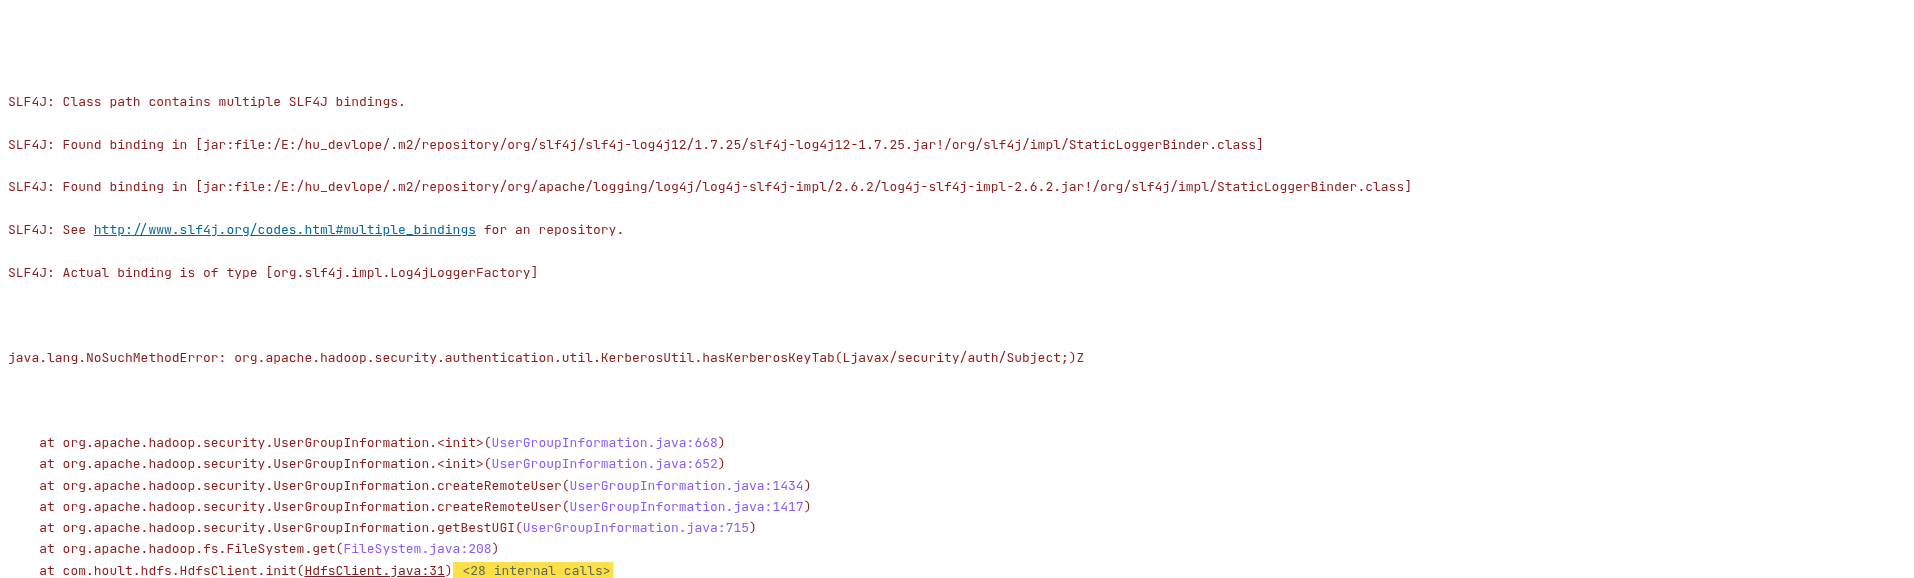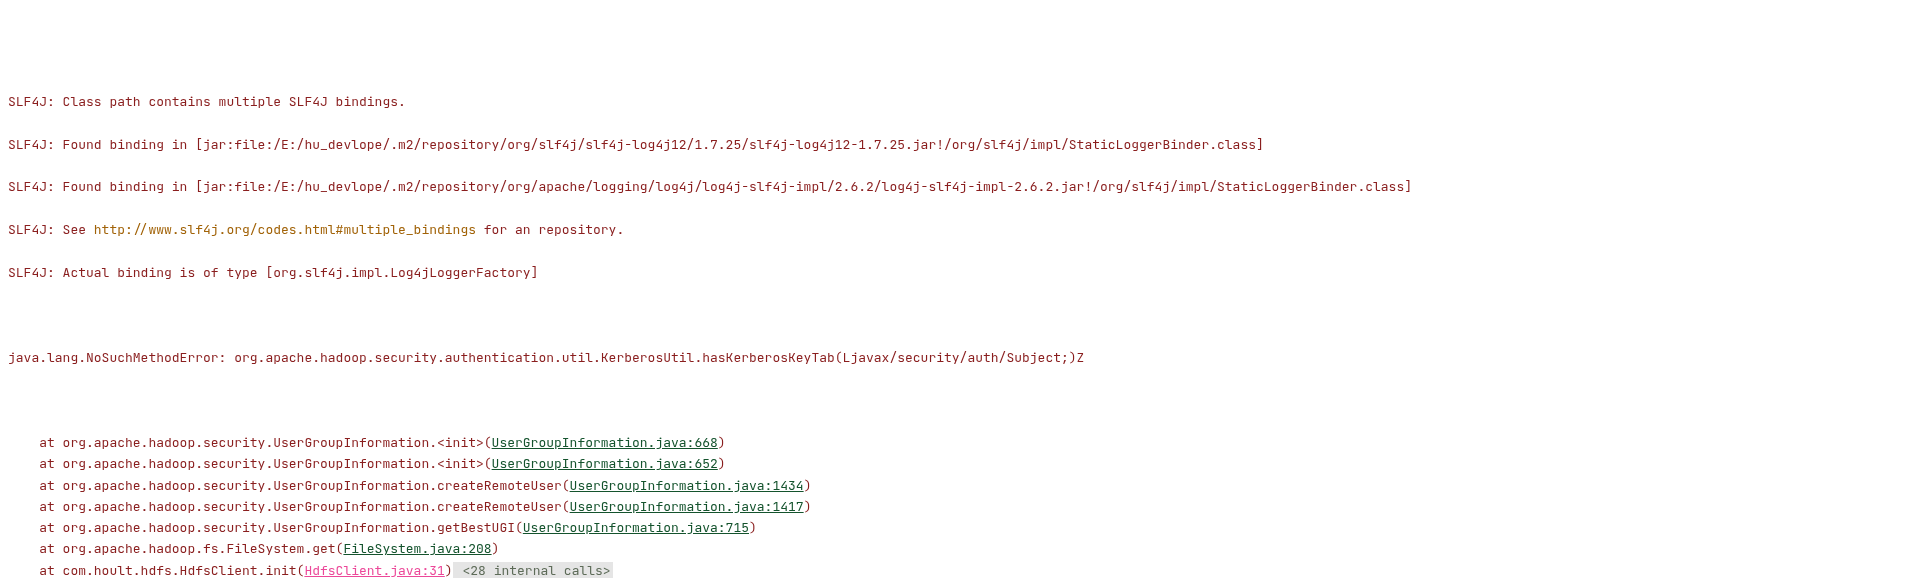--- a/index.html
+++ b/index.html
@@ -8,32 +8,32 @@
     background: #ffffff;
     font-family: "JetBrains Mono", "Consolas", "Menlo", "Courier New", monospace;
     font-size: 13px;
     line-height: 21.3px;
     color: #000;
     white-space: pre;
     overflow-x: auto;
   }
   .brown { color: #8a1e1e; }
   .slf4j-url {
-    color: #a16207;
+    color: #0369a1;
+    text-decoration: underline;
   }
   .gray-link {
-    color: #14532d;
-    text-decoration: underline;
+    color: #8b5cf6;
   }
   .blue-link {
-    color: #ec4899;
+    color: #7f1d1d;
     text-decoration: underline;
   }
   .internal-calls {
-    background: #e5e5e5;
+    background: #fde047;
     color: #5d6b58;
     padding: 0 2px;
   }
   .line { display: block; }
 </style>
 </head>
 <body>
 
 
 

